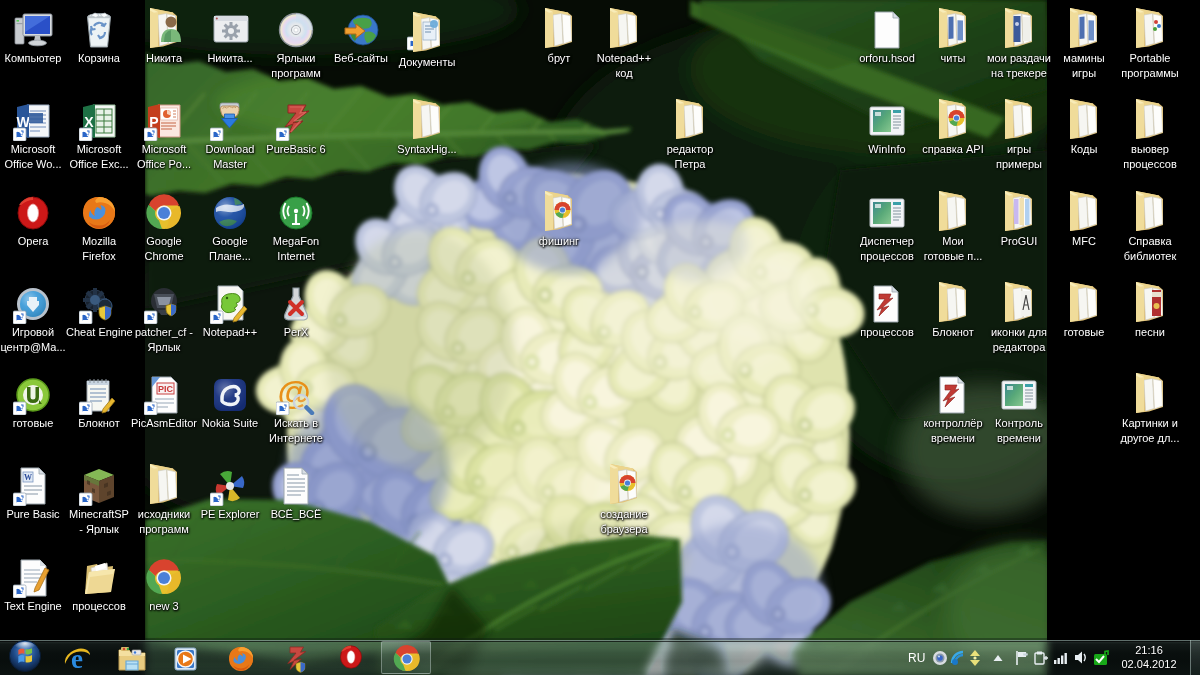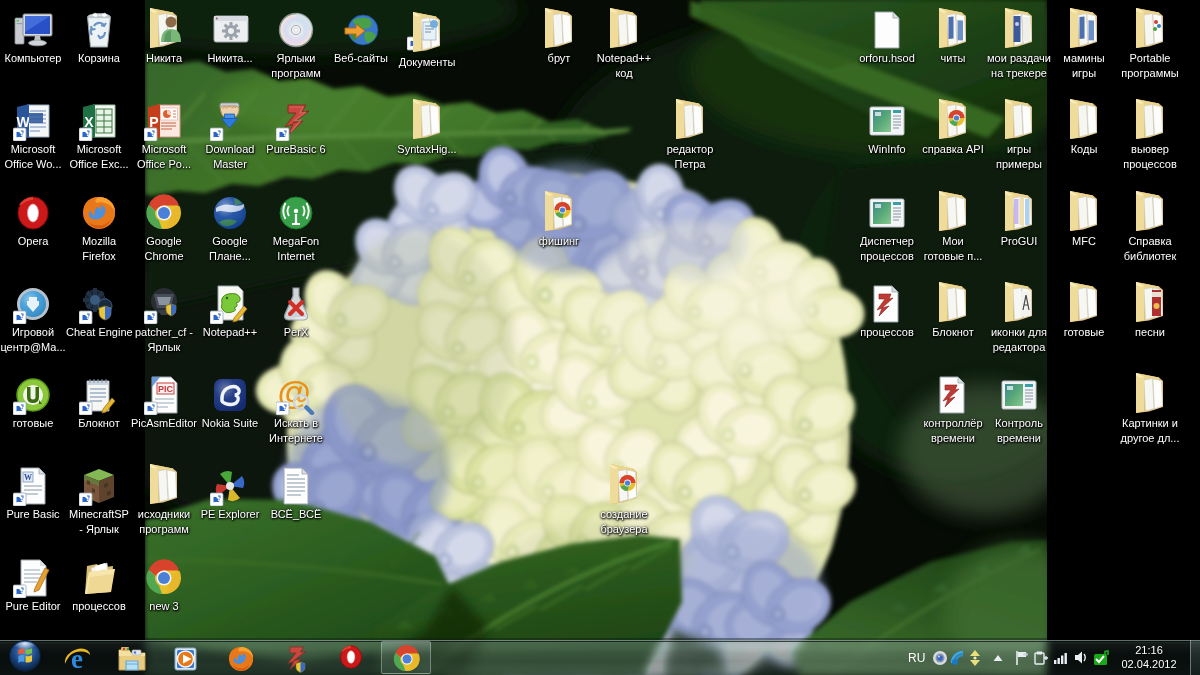--- a/index.html
+++ b/index.html
@@ -2039,21 +2039,21 @@
 <path d="M27 2 L27 8 L33 8 Z" fill="#d8dee4"></path>
 <path d="M11 12 h16 M11 16 h19 M11 20 h19 M11 24 h13" stroke="#98a8b8" stroke-width="1.2"></path>
 <path d="M22 30 L32 10 L36 12 L26 32 L21 34 Z" fill="#e8a030" stroke="#a87018" stroke-width="0.8"></path>
 <g>
           <rect x="0" y="27" width="13" height="13" rx="1.5" fill="#fff" stroke="#9aa8b8" stroke-width="0.8"></rect>
           <path d="M3.5 36.5 L3.5 31 L6 31 L9.5 34.5 L9.5 30.5 L8 30.5 L8 29.5 L10.5 29.5 L10.5 32  Z" fill="#2a66c8" transform="rotate(0)"></path>
           <path d="M4 36 L4 30.5 L9.5 36 Z" fill="#2a66c8"></path>
         </g>
       </svg>
     </div>
-    <div class="lb">Pure Editor</div>
+    <div class="lb">Text Engine</div>
   </div>
 <div class="ic" style="left:66px;top:554px">
     <div class="im">
       <svg width="40" height="44" viewBox="0 0 40 44">
 <path d="M8 12 L18 10 L20 14 L34 12 L32 38 L6 40 Z" fill="#d8bd70"></path>
 <path d="M12 14 L28 9 L31 32 L14 36 Z" fill="#f6f4ee" stroke="#c8c4b8" stroke-width="0.7"></path>
 <path d="M16 12 L26 9 L27 14 L17 17 Z" fill="#fff"></path>
 <path d="M6 40 L10 18 L36 15 L32 38 Z" fill="#eed894"></path>
 <path d="M6 40 L10 18 L36 15 L34 20 L11 23 L8 40 Z" fill="#f6e6ac"></path>
       </svg>

